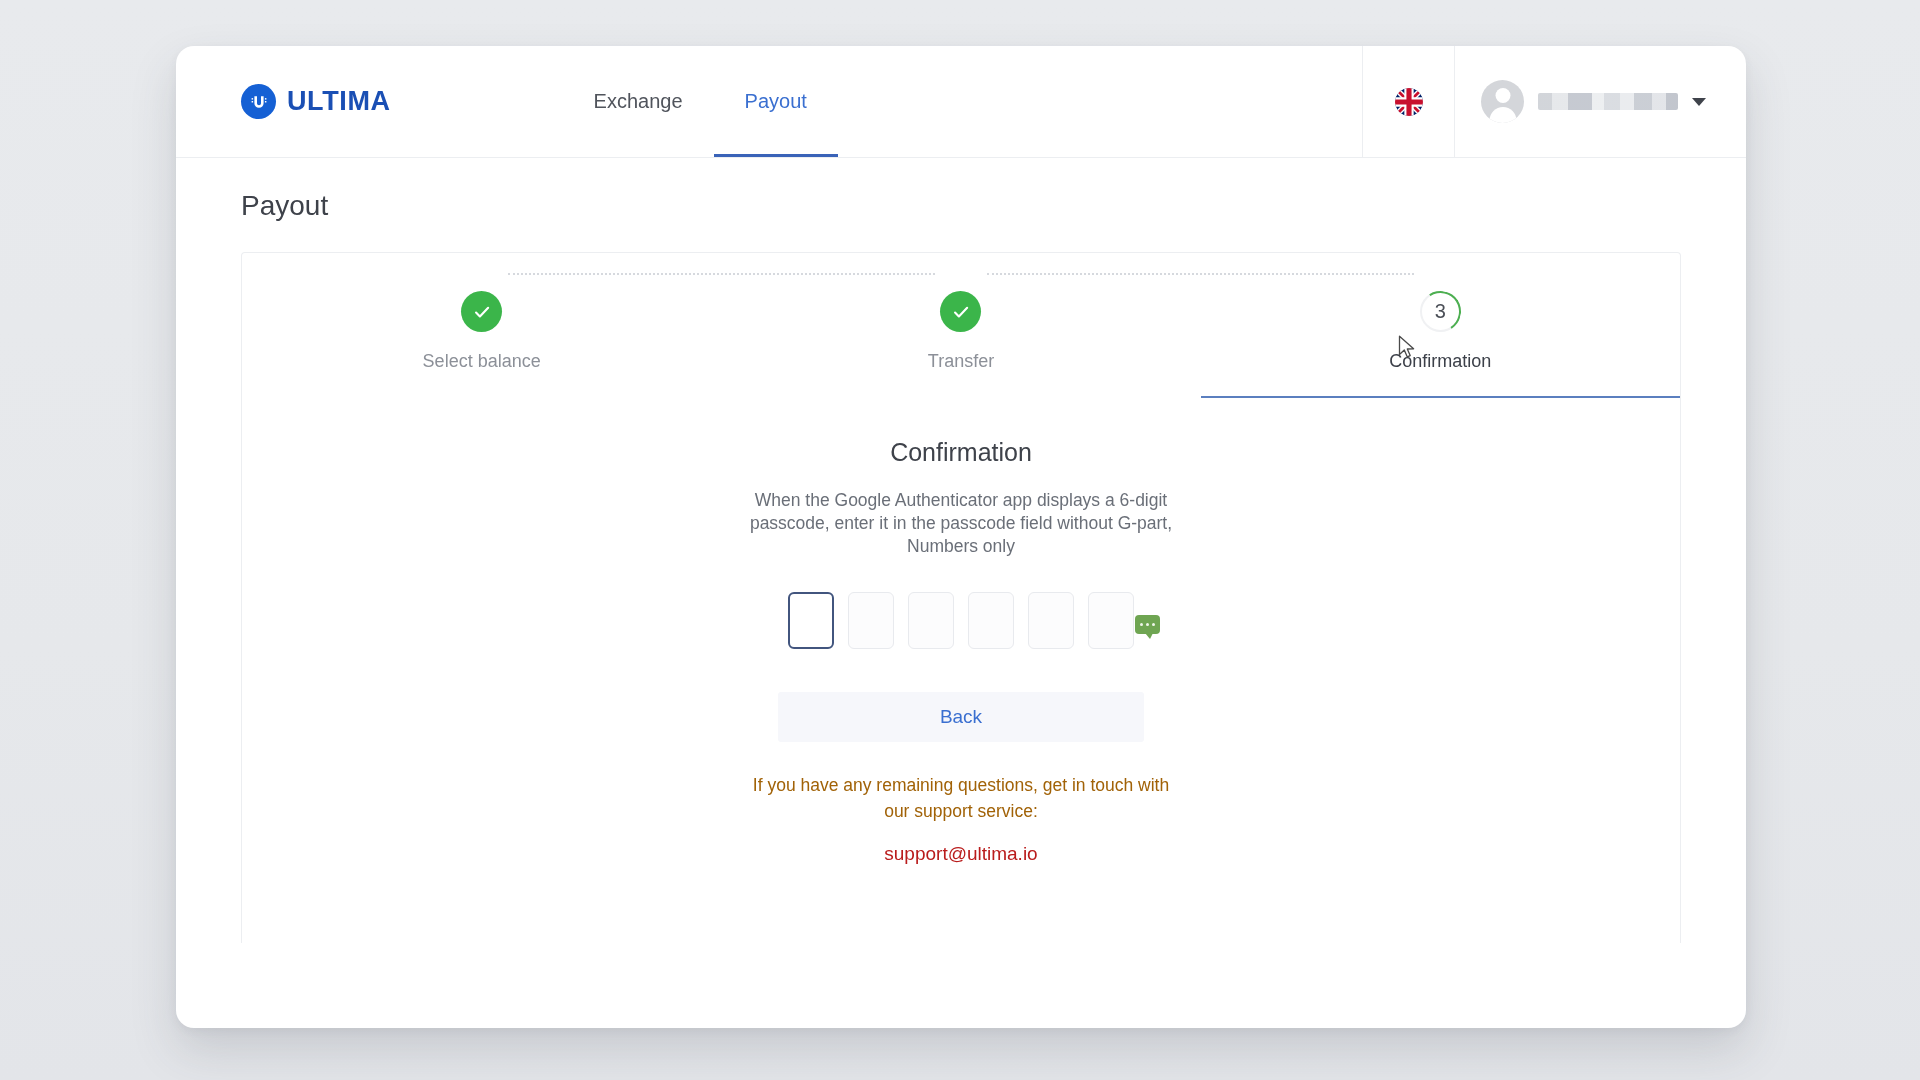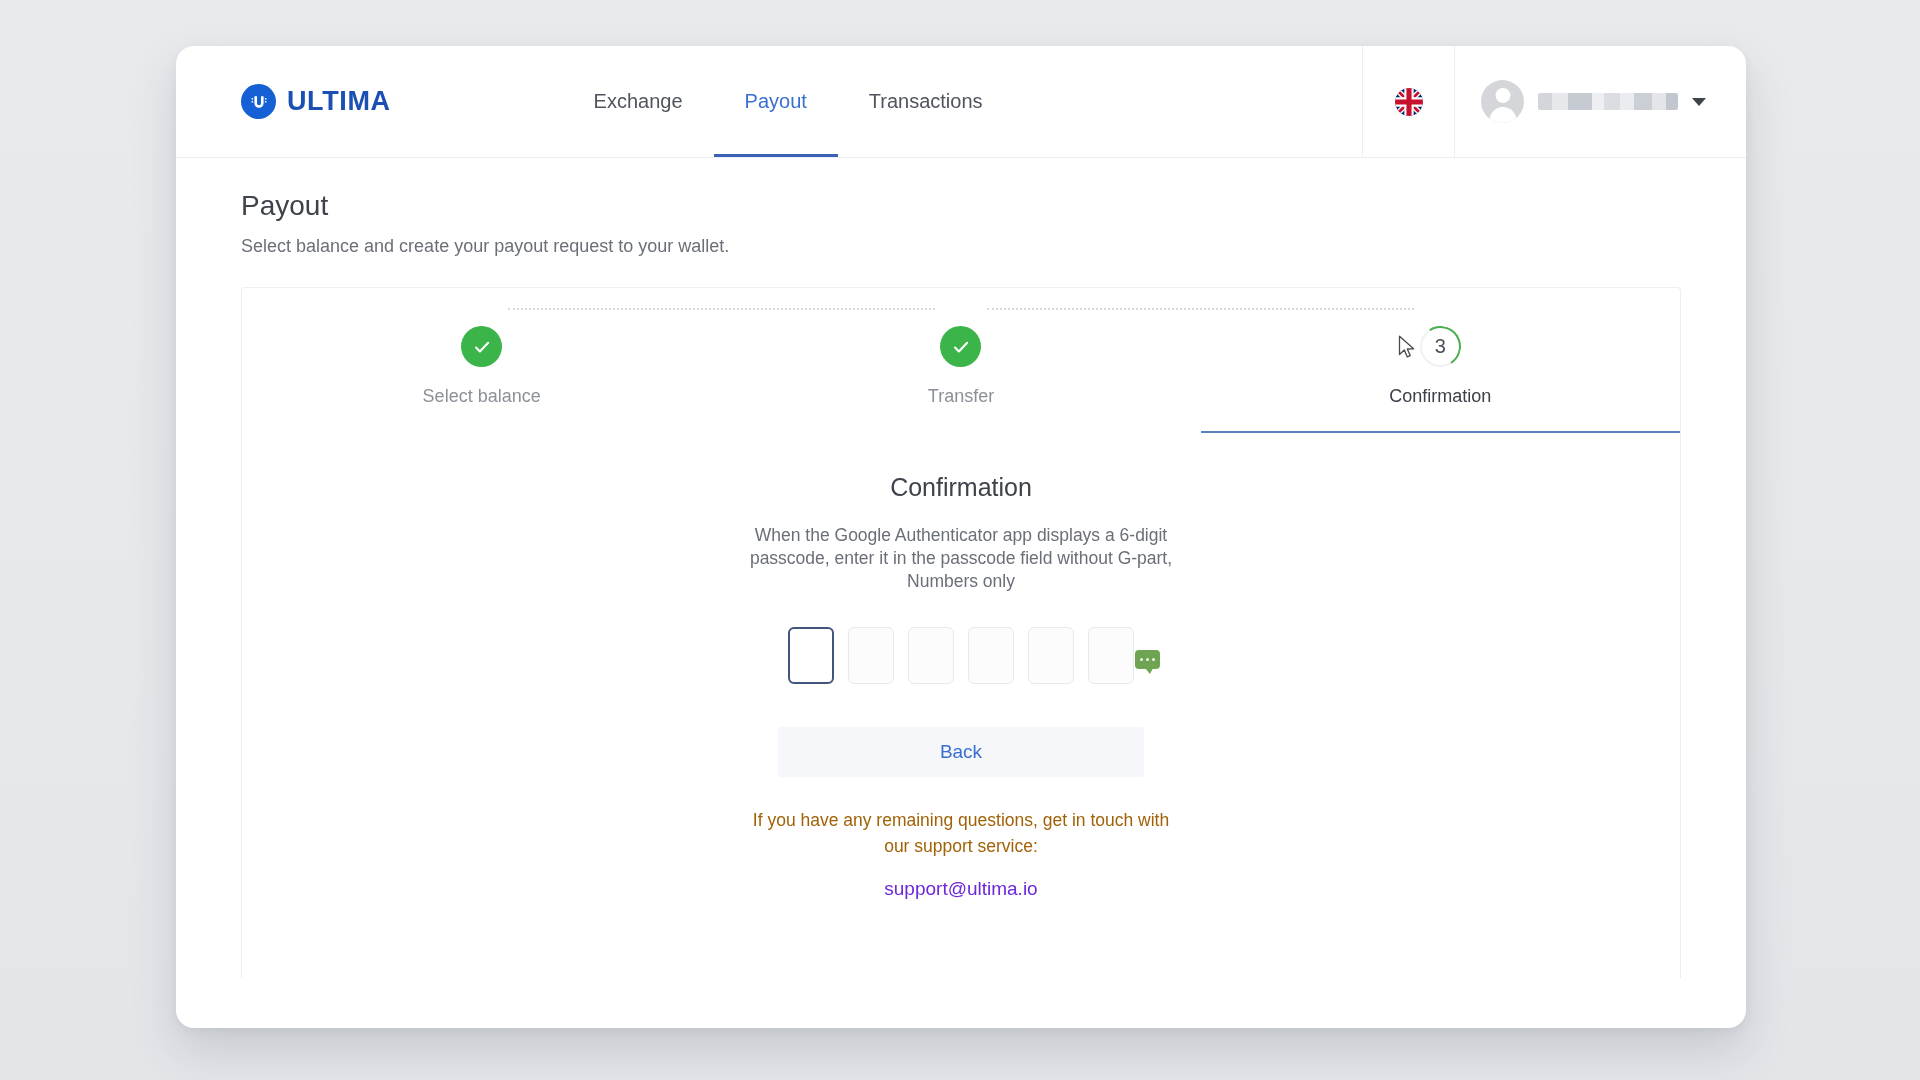--- a/index.html
+++ b/index.html
@@ -347,21 +347,21 @@
   .support-text {
     width: 430px;
     text-align: center;
     font-size: 17.5px;
     line-height: 26px;
     color: #a16207;
     margin-bottom: 19px;
   }
   .support-mail {
     font-size: 19px;
-    color: #6d28d9;
+    color: #b91c1c;
     text-decoration: none;
     cursor: pointer;
   }
 
   
   .cursor {
     position: absolute;
     left: 1398px;
     top: 335px;
     width: 20px; height: 26px;
@@ -385,21 +385,20 @@
             <rect x="17.9" y="8.1" width="1.5" height="1.5" fill="#ffffff"></rect>
             <rect x="17.9" y="11" width="1.5" height="1.5" fill="#ffffff"></rect>
           </svg>
         </span>
         <span class="brand-name">ULTIMA</span>
       </div>
 
       <nav class="nav">
         <div class="nav-item">Exchange</div>
         <div class="nav-item active">Payout</div>
-        <div class="nav-item">Transactions</div>
       </nav>
 
       <div class="header-right">
         <div class="lang-btn">
           <span class="flag">
             <svg width="28" height="28" viewBox="0 0 60 60">
               <defs>
                   <clipPath id="cc">
                     <circle cx="30" cy="30" r="30"></circle>
                   </clipPath>
@@ -417,21 +416,20 @@
         <div class="user-box">
           <span class="avatar"></span>
           <span class="user-name-redacted"></span>
           <span class="caret"></span>
         </div>
       </div>
     </div>
 
     <div class="page-head">
       <h1 class="page-title">Payout</h1>
-      <div class="page-sub">Select balance and create your payout request to your wallet.</div>
     </div>
 
     <div class="panel">
       <div class="stepper">
 
         <div class="step-line l1"></div>
         <div class="step-line l2"></div>
 
         <div class="step">
           <div class="step-circle done">

